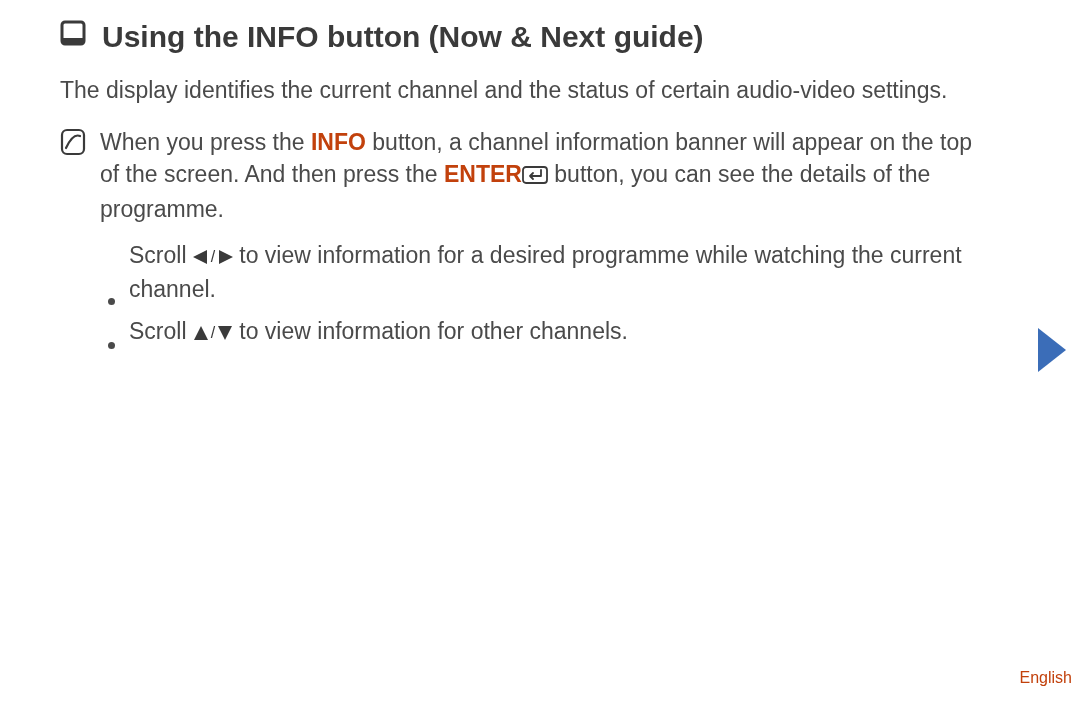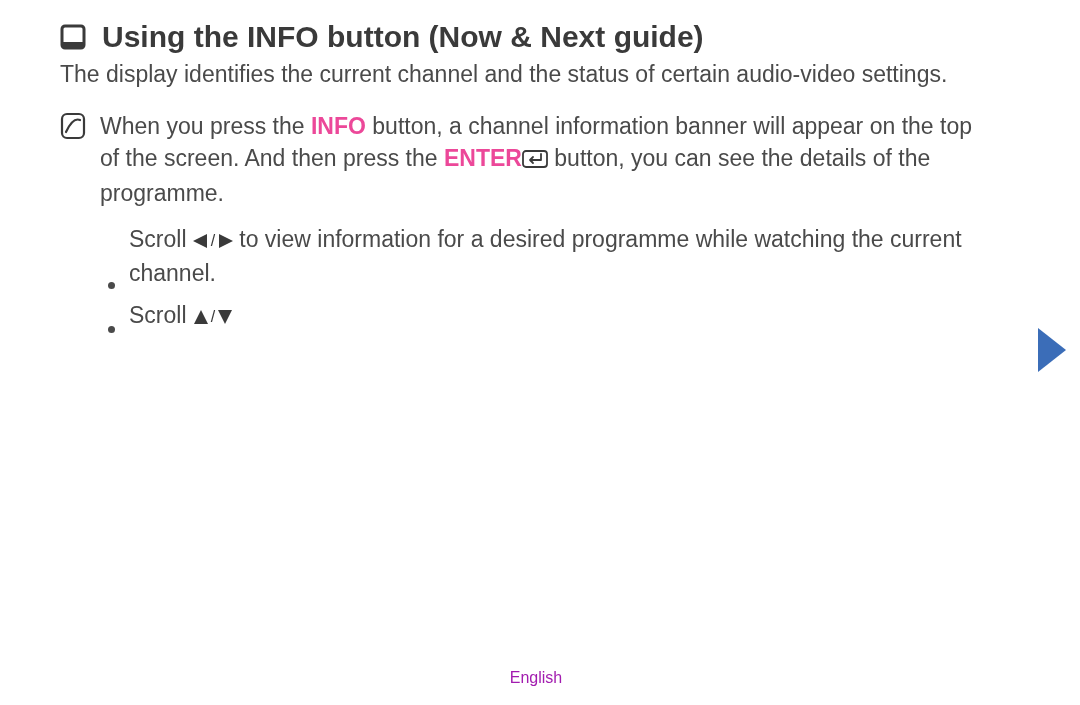--- a/index.html
+++ b/index.html
@@ -7,23 +7,23 @@
       width: 1080px;
       height: 705px;
       background: #fff;
       font-family: Arial, Helvetica, sans-serif;
       color: #4a4a4a;
       position: relative;
       padding: 20px 60px 20px 60px;
     }
     .heading-row {
       display: flex;
-      align-items: flex-end;
+      align-items: flex-start;
       gap: 16px;
-      margin-bottom: 4px;
+      margin-bottom: 20px;
     }
     .heading-icon {
       display: inline-block;
       flex-shrink: 0;
     }
     .heading-text {
       font-size: 30px;
       font-weight: bold;
       color: #3a3a3a;
     }
@@ -64,39 +64,39 @@
       margin-top: 12px;
       width: 7px;
       height: 7px;
       border-radius: 50%;
       background: #4a4a4a;
       flex-shrink: 0;
     }
     .bullet-text {
       flex: 1;
     }
-    .bold { font-weight: bold; color: #ec4899; }
+    .bold { font-weight: bold; color: #c2410c; }
     .inline-icon {
       display: inline-block;
       vertical-align: -2px;
     }
     .nav-arrow {
       position: absolute;
       right: 14px;
       top: 328px;
       cursor: pointer;
     }
     .footer {
       position: absolute;
       left: 0;
       right: 8px;
       bottom: 18px;
-      text-align: center;
+      text-align: right;
       font-size: 16px;
-      color: #a21caf;
+      color: #c2410c;
     }
   </style>
 </head>
 <body>
 
 <div class="heading-row">
   <span class="heading-icon">
     <svg width="26" height="26" viewBox="0 0 26 26">
       <rect x="2" y="2" width="22" height="22" rx="3" ry="3" fill="none" stroke="#3a3a3a" stroke-width="3"></rect>
       <rect x="2" y="18" width="22" height="6" rx="0" fill="#3a3a3a"></rect>
@@ -135,21 +135,21 @@
                 </svg></span><span> to view information for a desired programme while watching the current channel.</span>
           </span>
         </li>
         <li class="bullet-item">
           <span class="bullet-dot"></span>
           <span class="bullet-text">
             <span>Scroll </span><span class="inline-icon"><svg width="40" height="16" viewBox="0 0 40 16">
                   <polygon points="8,1 1,15 15,15" fill="#3a3a3a"></polygon>
                   <text x="20" y="13" font-size="16" fill="#3a3a3a" text-anchor="middle">/</text>
                   <polygon points="32,15 25,1 39,1" fill="#3a3a3a"></polygon>
-                </svg></span>
+                </svg></span><span> to view information for other channels.</span>
           </span>
         </li>
       </ul>
     </div>
   </div>
 </div>
 
 <div class="nav-arrow">
   <svg width="28" height="44" viewBox="0 0 28 44">
     <polygon points="0,0 28,22 0,44" fill="#3b6db8"></polygon>

